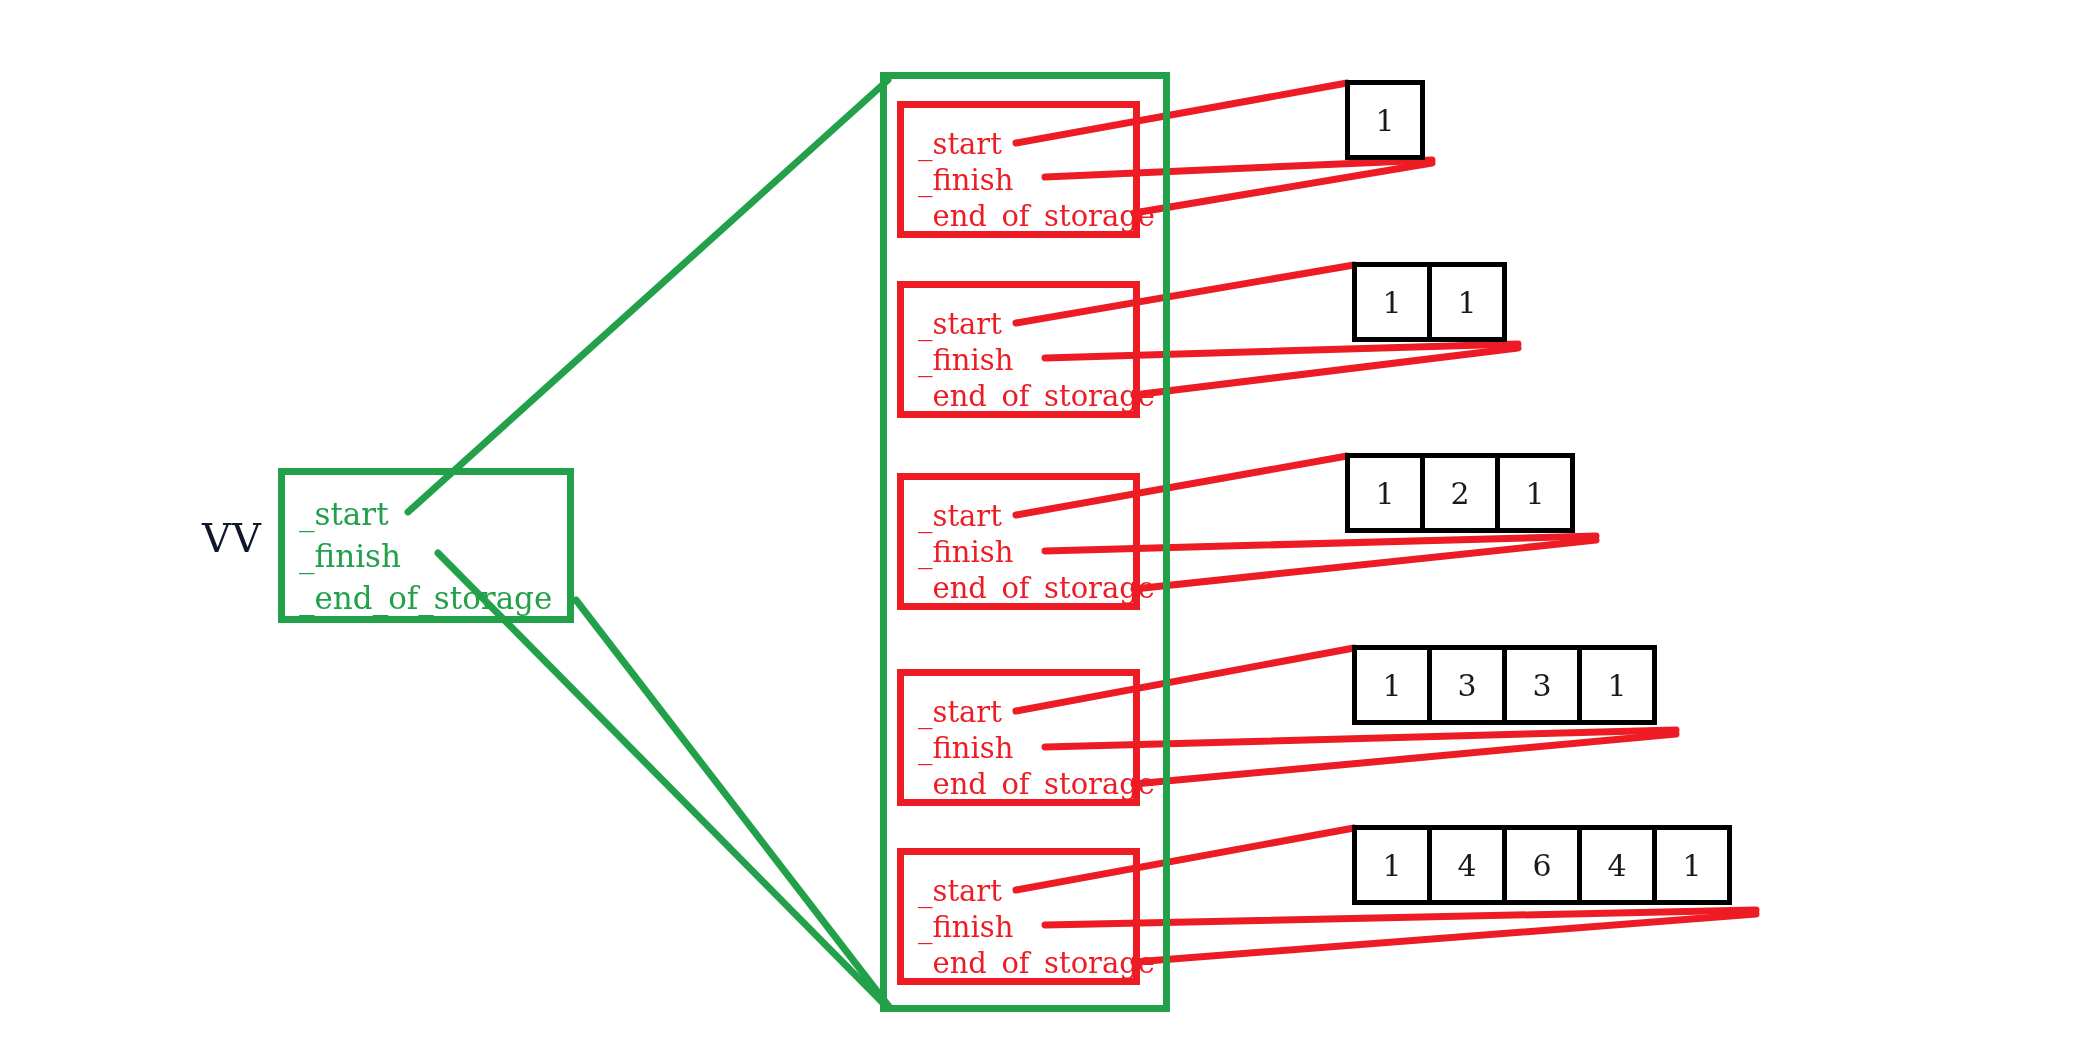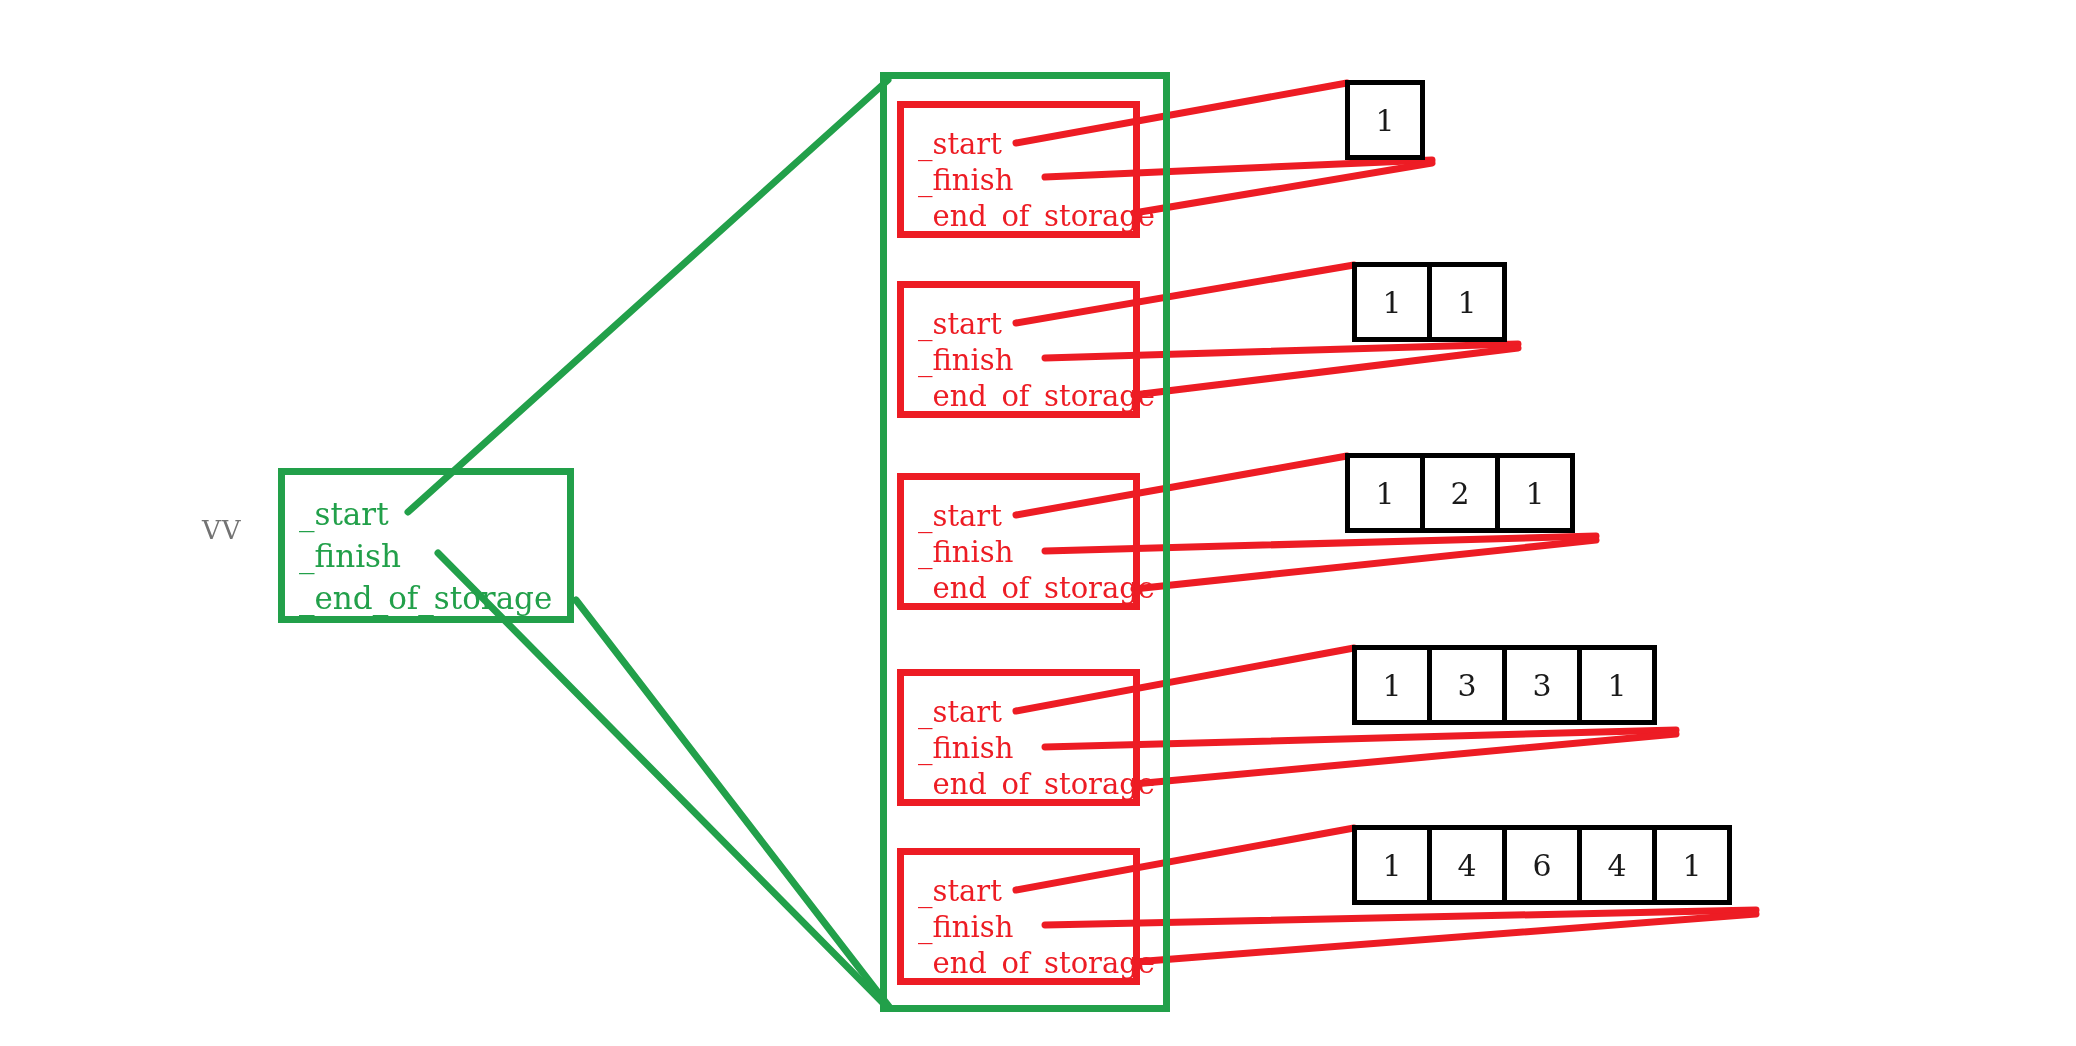--- a/index.html
+++ b/index.html
@@ -25,22 +25,22 @@
     width: 2076px;
     height: 1046px;
     pointer-events: none;
   }
   svg.layer * { pointer-events: auto; }
 
   
   .vv-label {
     position: absolute;
     font-family: "DejaVu Serif", "Liberation Serif", serif;
-    font-size: 26px;
-    color: #737373;
+    font-size: 40px;
+    color: #0f172a;
     letter-spacing: 1px;
     white-space: nowrap;
   }
 
   
   .outer-box {
     position: absolute;
     box-sizing: border-box;
     border: 7px solid #22a04a;
     background: transparent;

